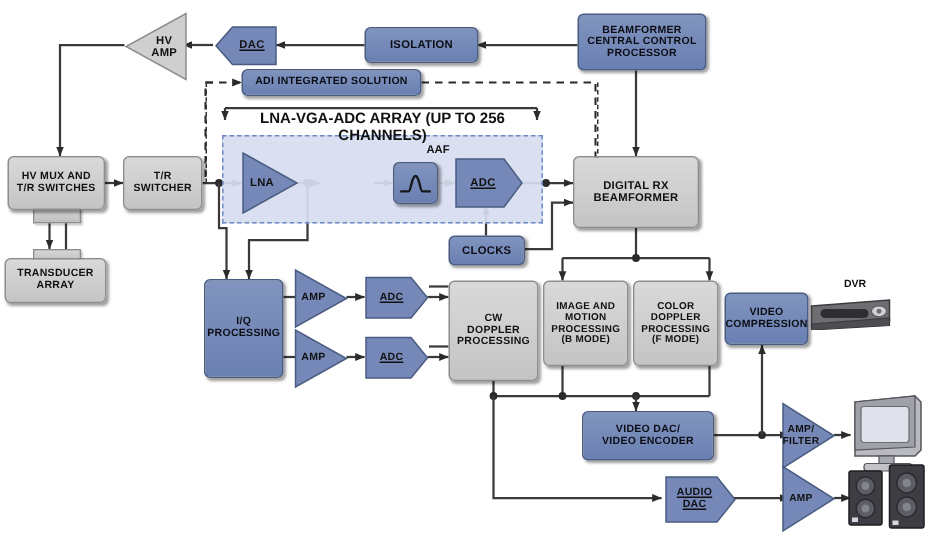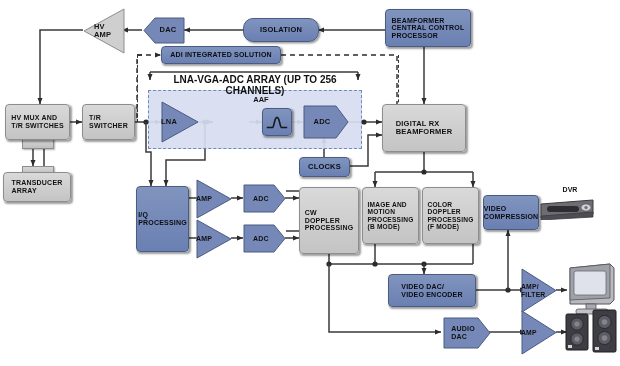--- a/index.html
+++ b/index.html
@@ -1,39 +1,39 @@
 <!DOCTYPE html>
 <html><head>
 <meta charset="utf-8">
 <style>
   html,body{margin:0;padding:0;background:#ffffff;}
   body{width:620px;height:366px;font-family:"Liberation Sans",sans-serif;overflow:hidden;}
   #stage{position:relative;width:620px;height:366px;background:#fff;}
   svg#wires{position:absolute;left:0;top:0;width:620px;height:366px;overflow:visible;}
 
   .node{position:absolute;box-sizing:border-box;display:flex;align-items:center;
-        justify-content:center;font-weight:bold;color:#111;
+        justify-content:center;text-align:center;font-weight:bold;color:#111;
         letter-spacing:.2px;line-height:1.08;z-index:3;}
   .node span{display:block;white-space:pre-line;}
 
   
   .rect{border-radius:4px;border:1px solid #4c5f85;
         box-shadow:1.5px 1.5px 2px rgba(0,0,0,.38);}
   .blue{background:linear-gradient(#8094be,#6a80b2);border-color:#4a5c80;color:#0c0c14;}
   .gray{background:linear-gradient(#d9d9d9,#c4c4c4);border-color:#8d8d8d;color:#111;}
 
   
   .tri{background:transparent;border:none;box-shadow:none;}
   .tri .shape{position:absolute;inset:0;}
   .tri .lbl{position:relative;z-index:2;width:100%;padding-right:28%;box-sizing:border-box;}
 
   
   .pent{background:transparent;border:none;box-shadow:none;}
   .pent .shape{position:absolute;inset:0;}
-  .pent .lbl{position:relative;z-index:2;}
+  .pent .lbl{position:relative;z-index:2;text-decoration:underline;}
 
   .caption{position:absolute;font-weight:bold;color:#111;z-index:3;text-align:center;}
 
   .dashbox{position:absolute;border:1.4px dashed #333;z-index:1;}
   .arraybox{position:absolute;background:#d7def0;border:1.3px dashed #5f7fbe;
             opacity:.92;z-index:1;}
 
   
   .tab{position:absolute;background:linear-gradient(#d5d5d5,#c0c0c0);
        border:1px solid #8d8d8d;box-shadow:1px 1px 1.5px rgba(0,0,0,.3);z-index:2;}
@@ -158,21 +158,21 @@
 AMP</span>
   </div>
 
   <div class="node pent" style="left:143px;top:17px;width:42px;height:27px;font-size:7.5px;">
     <svg class="shape" viewBox="0 0 42 27" preserveAspectRatio="none">
       <polygon points="12,1 41,1 41,26 12,26 1,13.5" fill="#7588b8" stroke="#4a5c80" stroke-width="1"></polygon>
     </svg>
     <span class="lbl" style="padding-left:8px;">DAC</span>
   </div>
 
-  <div class="node rect blue" style="left:243px;top:18px;width:76px;height:24px;font-size:7.5px;border-radius:10px;">
+  <div class="node rect blue" style="left:243px;top:18px;width:76px;height:24px;font-size:7.5px;">
     <span>ISOLATION</span>
   </div>
 
   <div class="node rect blue" style="left:385px;top:9px;width:86px;height:38px;font-size:7px;">
     <span>BEAMFORMER
 CENTRAL CONTROL
 PROCESSOR</span>
   </div>
 
   <div class="node rect blue" style="left:161px;top:46px;width:120px;height:18px;font-size:7px;">
@@ -188,21 +188,21 @@
   <div class="arraybox" style="left:148px;top:90px;width:212px;height:57px;"></div>
 
   <div class="node tri" style="left:161px;top:101px;width:38px;height:42px;font-size:7.5px;">
     <svg class="shape" viewBox="0 0 38 42" preserveAspectRatio="none">
       <polygon points="1,1 1,41 37,21" fill="#7588b8" stroke="#4a5c80" stroke-width="1"></polygon>
     </svg>
     <span class="lbl">LNA</span>
   </div>
 
 
-  <div class="caption" style="left:232px;top:95px;width:58px;font-size:7.5px;">AAF</div>
+  <div class="caption" style="left:263px;top:95px;width:58px;font-size:7.5px;">AAF</div>
   <div class="node rect blue" style="left:262px;top:108px;width:30px;height:28px;">
     <svg viewBox="0 0 30 28" style="width:100%;height:100%;">
       <path d="M4,20 L10,20 C12,20 12,9 15,9 C18,9 18,20 20,20 L26,20" fill="none" stroke="#15171c" stroke-width="1.7"></path>
     </svg>
   </div>
 
   <div class="node pent" style="left:303px;top:105px;width:46px;height:34px;font-size:7.5px;">
     <svg class="shape" viewBox="0 0 46 34" preserveAspectRatio="none">
       <polygon points="1,1 33,1 45,17 33,33 1,33" fill="#7588b8" stroke="#4a5c80" stroke-width="1"></polygon>
     </svg>

